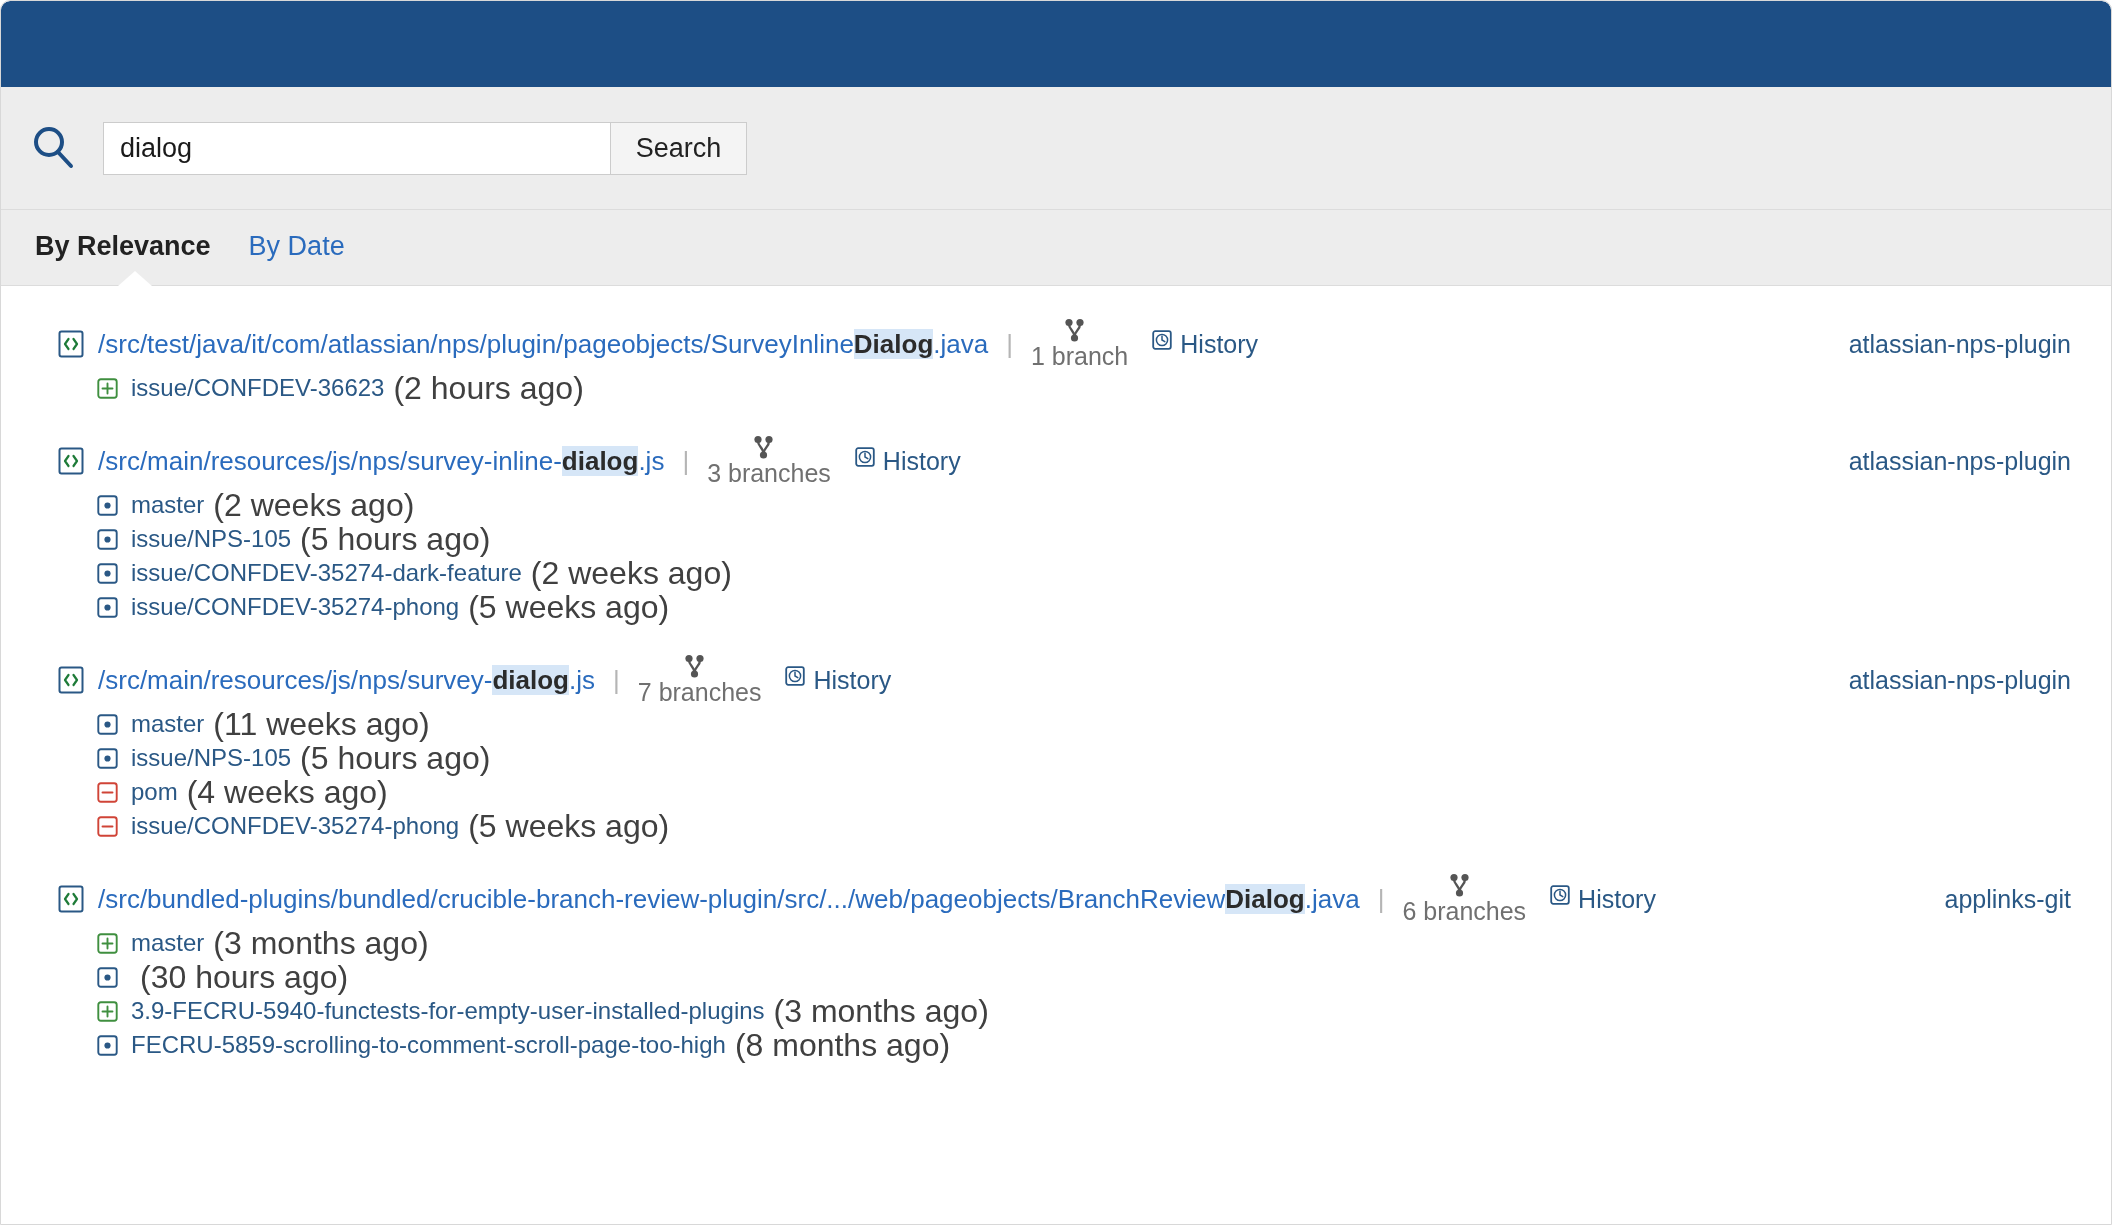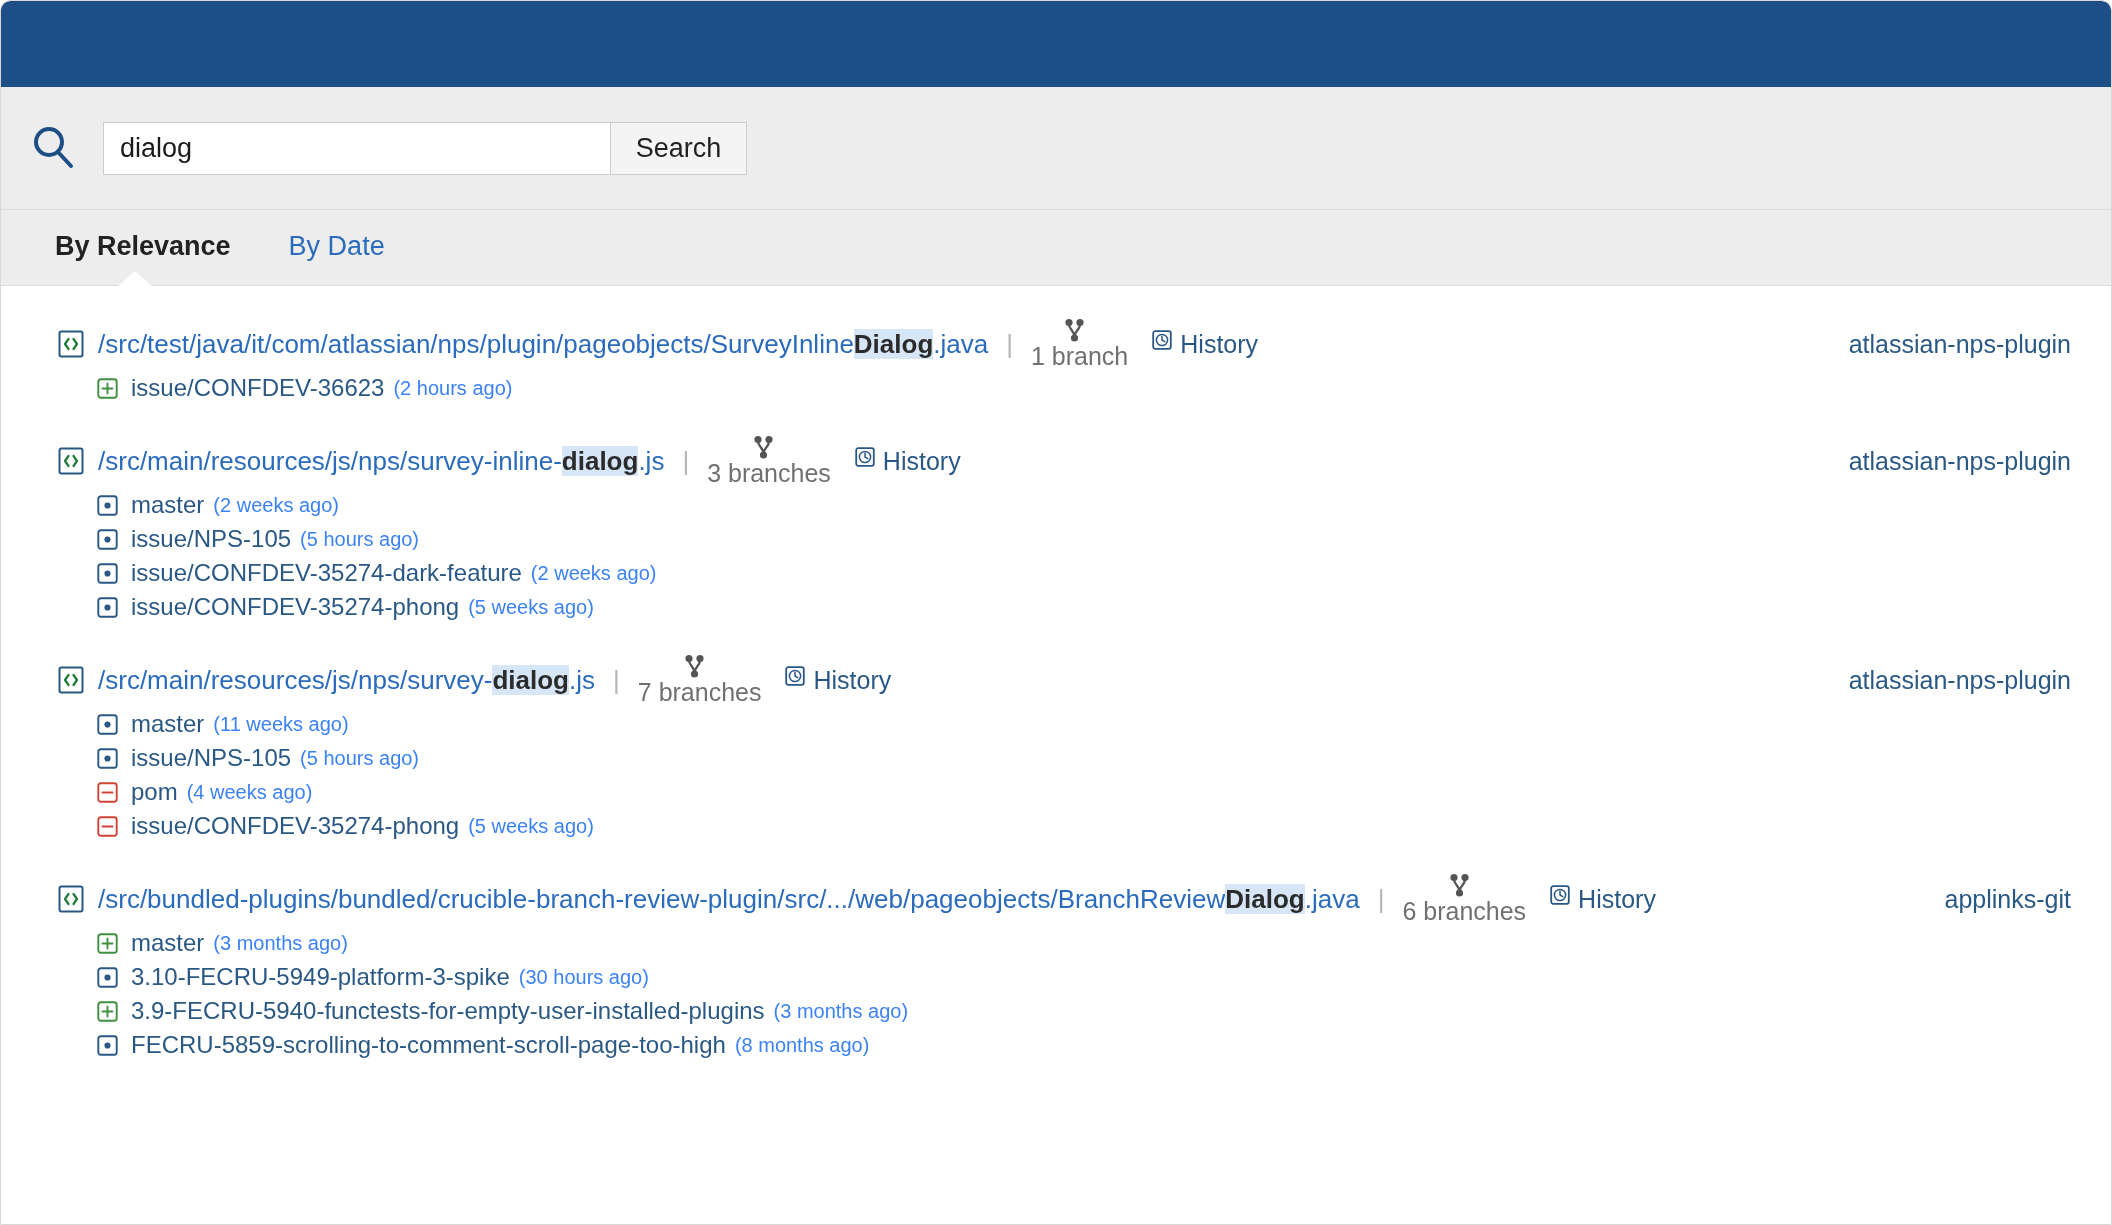--- a/index.html
+++ b/index.html
@@ -81,21 +81,20 @@
     align-items: center;
     padding-left: 34px;
     position: relative;
   }
   .tab {
     font-size: 27px;
     margin-right: 38px;
     cursor: pointer;
     line-height: 1;
     padding-bottom: 2px;
-    margin-left: 20px;
   }
   .tab.active { color: #222; font-weight: bold; }
   .tab.inactive { color: #2a6bbd; font-weight: normal; }
   .tab-caret {
     position: absolute;
     left: 117px;
     bottom: -1px;
     width: 0; height: 0;
     border-left: 17px solid transparent;
     border-right: 17px solid transparent;
@@ -200,22 +199,22 @@
     flex: 0 0 auto;
     margin-right: 13px;
     display: block;
   }
   .b-name {
     font-size: 24px;
     color: #2a5885;
     cursor: pointer;
   }
   .b-age {
-    font-size: 20px;
-    color: #3b82f6;
+    font-size: 32px;
+    color: #404040;
     margin-left: 9px;
   }
 </style>
 </head>
 <body>
 
 <div id="app">
 
   <div class="banner"></div>
 
@@ -441,21 +440,20 @@
               <path d="M10.5 5.5 L10.5 15.5 M5.5 10.5 L15.5 10.5" stroke="#3f8f3f" stroke-width="1.9" stroke-linecap="round"></path>
             </svg>
             <a class="b-name">master</a>
             <span class="b-age">(3 months ago)</span>
           </li>
           <li class="branch-row">
             <svg class="b-icon" viewBox="0 0 21 21">
               <rect x="1.3" y="1.3" width="18.4" height="18.4" rx="2.5" fill="#fff" stroke="#2a5885" stroke-width="1.9"></rect>
               <circle cx="10.5" cy="10.5" r="3.1" fill="#2a5885"></circle>
             </svg>
-            <a class="b-name">3.10-FECRU-5949-platform-3-spike</a>
             <span class="b-age">(30 hours ago)</span>
           </li>
           <li class="branch-row">
             <svg class="b-icon" viewBox="0 0 21 21">
               <rect x="1.3" y="1.3" width="18.4" height="18.4" rx="2.5" fill="#fff" stroke="#3f8f3f" stroke-width="1.9"></rect>
               <path d="M10.5 5.5 L10.5 15.5 M5.5 10.5 L15.5 10.5" stroke="#3f8f3f" stroke-width="1.9" stroke-linecap="round"></path>
             </svg>
             <a class="b-name">3.9-FECRU-5940-functests-for-empty-user-installed-plugins</a>
             <span class="b-age">(3 months ago)</span>
           </li>

